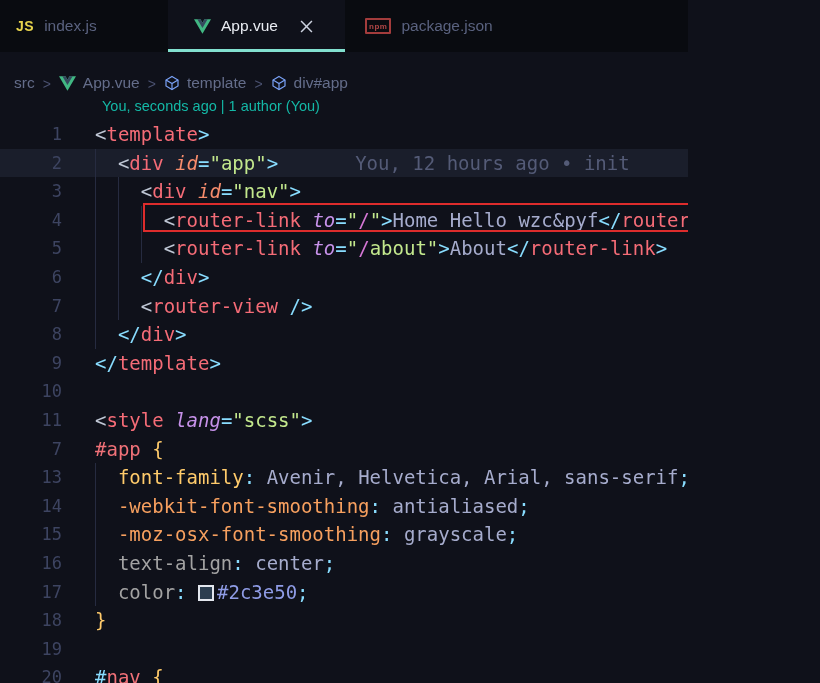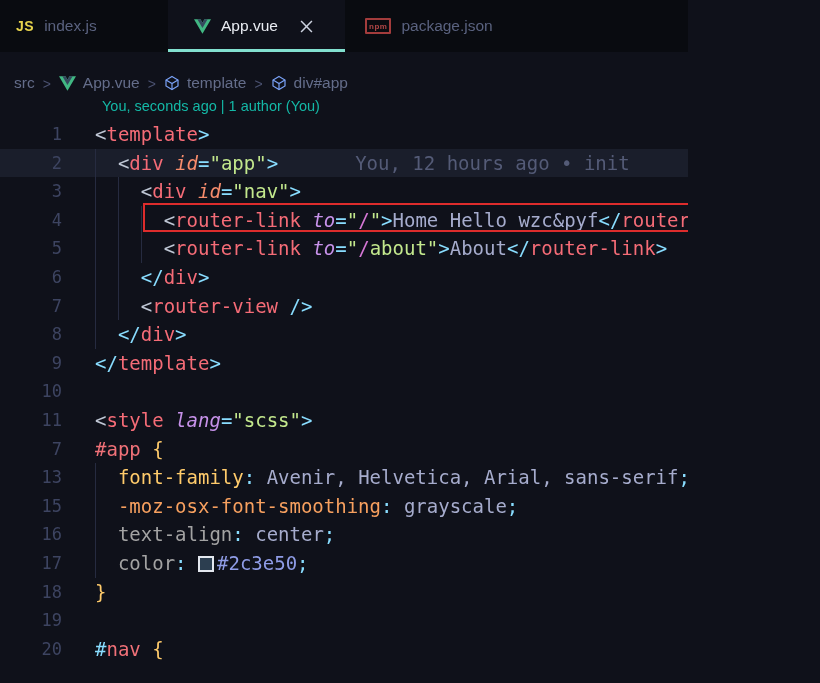--- a/index.html
+++ b/index.html
@@ -139,20 +139,21 @@
         <div class="line"><span class="num">4</span><span class="guide g0"></span><span class="guide g2"></span><span class="guide g4"></span><span class="code"><span class="plain">      </span><span class="br-o">&lt;</span><span class="tag">router-link</span><span class="plain"> </span><span class="attr-p">to</span><span class="eq">=</span><span class="str">"</span><span class="sl">/</span><span class="str">"</span><span class="br-c">&gt;</span><span class="txt">Home Hello wzc&amp;pyf</span><span class="br-c">&lt;/</span><span class="tag">router-link</span><span class="br-c">&gt;</span><span class="caret"></span></span></div>
         <div class="line"><span class="num">5</span><span class="guide g0"></span><span class="guide g2"></span><span class="guide g4"></span><span class="code"><span class="plain">      </span><span class="br-o">&lt;</span><span class="tag">router-link</span><span class="plain"> </span><span class="attr-p">to</span><span class="eq">=</span><span class="str">"</span><span class="sl">/</span><span class="str">about"</span><span class="br-c">&gt;</span><span class="txt">About</span><span class="br-c">&lt;/</span><span class="tag">router-link</span><span class="br-c">&gt;</span></span></div>
         <div class="line"><span class="num">6</span><span class="guide g0"></span><span class="guide g2"></span><span class="code"><span class="plain">    </span><span class="br-c">&lt;/</span><span class="tag">div</span><span class="br-c">&gt;</span></span></div>
         <div class="line"><span class="num">7</span><span class="guide g0"></span><span class="guide g2"></span><span class="code"><span class="plain">    </span><span class="br-o">&lt;</span><span class="tag">router-view</span><span class="plain"> </span><span class="br-c">/&gt;</span></span></div>
         <div class="line"><span class="num">8</span><span class="guide g0"></span><span class="code"><span class="plain">  </span><span class="br-c">&lt;/</span><span class="tag">div</span><span class="br-c">&gt;</span></span></div>
         <div class="line"><span class="num">9</span><span class="code"><span class="br-c">&lt;/</span><span class="tag">template</span><span class="br-c">&gt;</span></span></div>
         <div class="line"><span class="num">10</span><span class="code"></span></div>
         <div class="line"><span class="num">11</span><span class="code"><span class="br-o">&lt;</span><span class="tag">style</span><span class="plain"> </span><span class="attr-p">lang</span><span class="eq">=</span><span class="str">"scss"</span><span class="br-c">&gt;</span></span></div>
         <div class="line"><span class="num">7</span><span class="code"><span class="sel">#app</span><span class="plain"> </span><span class="brace">{</span></span></div>
         <div class="line"><span class="num">13</span><span class="guide g0"></span><span class="code"><span class="plain">  </span><span class="prop-y">font-family</span><span class="punc">:</span><span class="plain"> </span><span class="val sq">Avenir</span><span class="val">, Helvetica, Arial, sans-serif</span><span class="punc">;</span></span></div>
+        <div class="line"><span class="num">14</span><span class="guide g0"></span><span class="code"><span class="plain">  </span><span class="prop-o">-webkit-font-smoothing</span><span class="punc">:</span><span class="plain"> </span><span class="val">antialiased</span><span class="punc">;</span></span></div>
         <div class="line"><span class="num">15</span><span class="guide g0"></span><span class="code"><span class="plain">  </span><span class="prop-o">-moz-osx-font-smoothing</span><span class="punc">:</span><span class="plain"> </span><span class="val">grayscale</span><span class="punc">;</span></span></div>
         <div class="line"><span class="num">16</span><span class="guide g0"></span><span class="code"><span class="plain">  </span><span class="prop-b">text-align</span><span class="punc">:</span><span class="plain"> </span><span class="val">center</span><span class="punc">;</span></span></div>
         <div class="line"><span class="num">17</span><span class="guide g0"></span><span class="code"><span class="plain">  </span><span class="prop-b">color</span><span class="punc">:</span><span class="plain"> </span><span class="swatch"></span><span class="hex">#2c3e50</span><span class="punc">;</span></span></div>
         <div class="line"><span class="num">18</span><span class="code"><span class="brace">}</span></span></div>
         <div class="line"><span class="num">19</span><span class="code"></span></div>
         <div class="line"><span class="num">20</span><span class="code"><span class="punc">#</span><span class="sel">nav</span><span class="plain"> </span><span class="brace">{</span></span></div>
       </div>
   </div>
   <div class="red-box"></div>
 </div>

